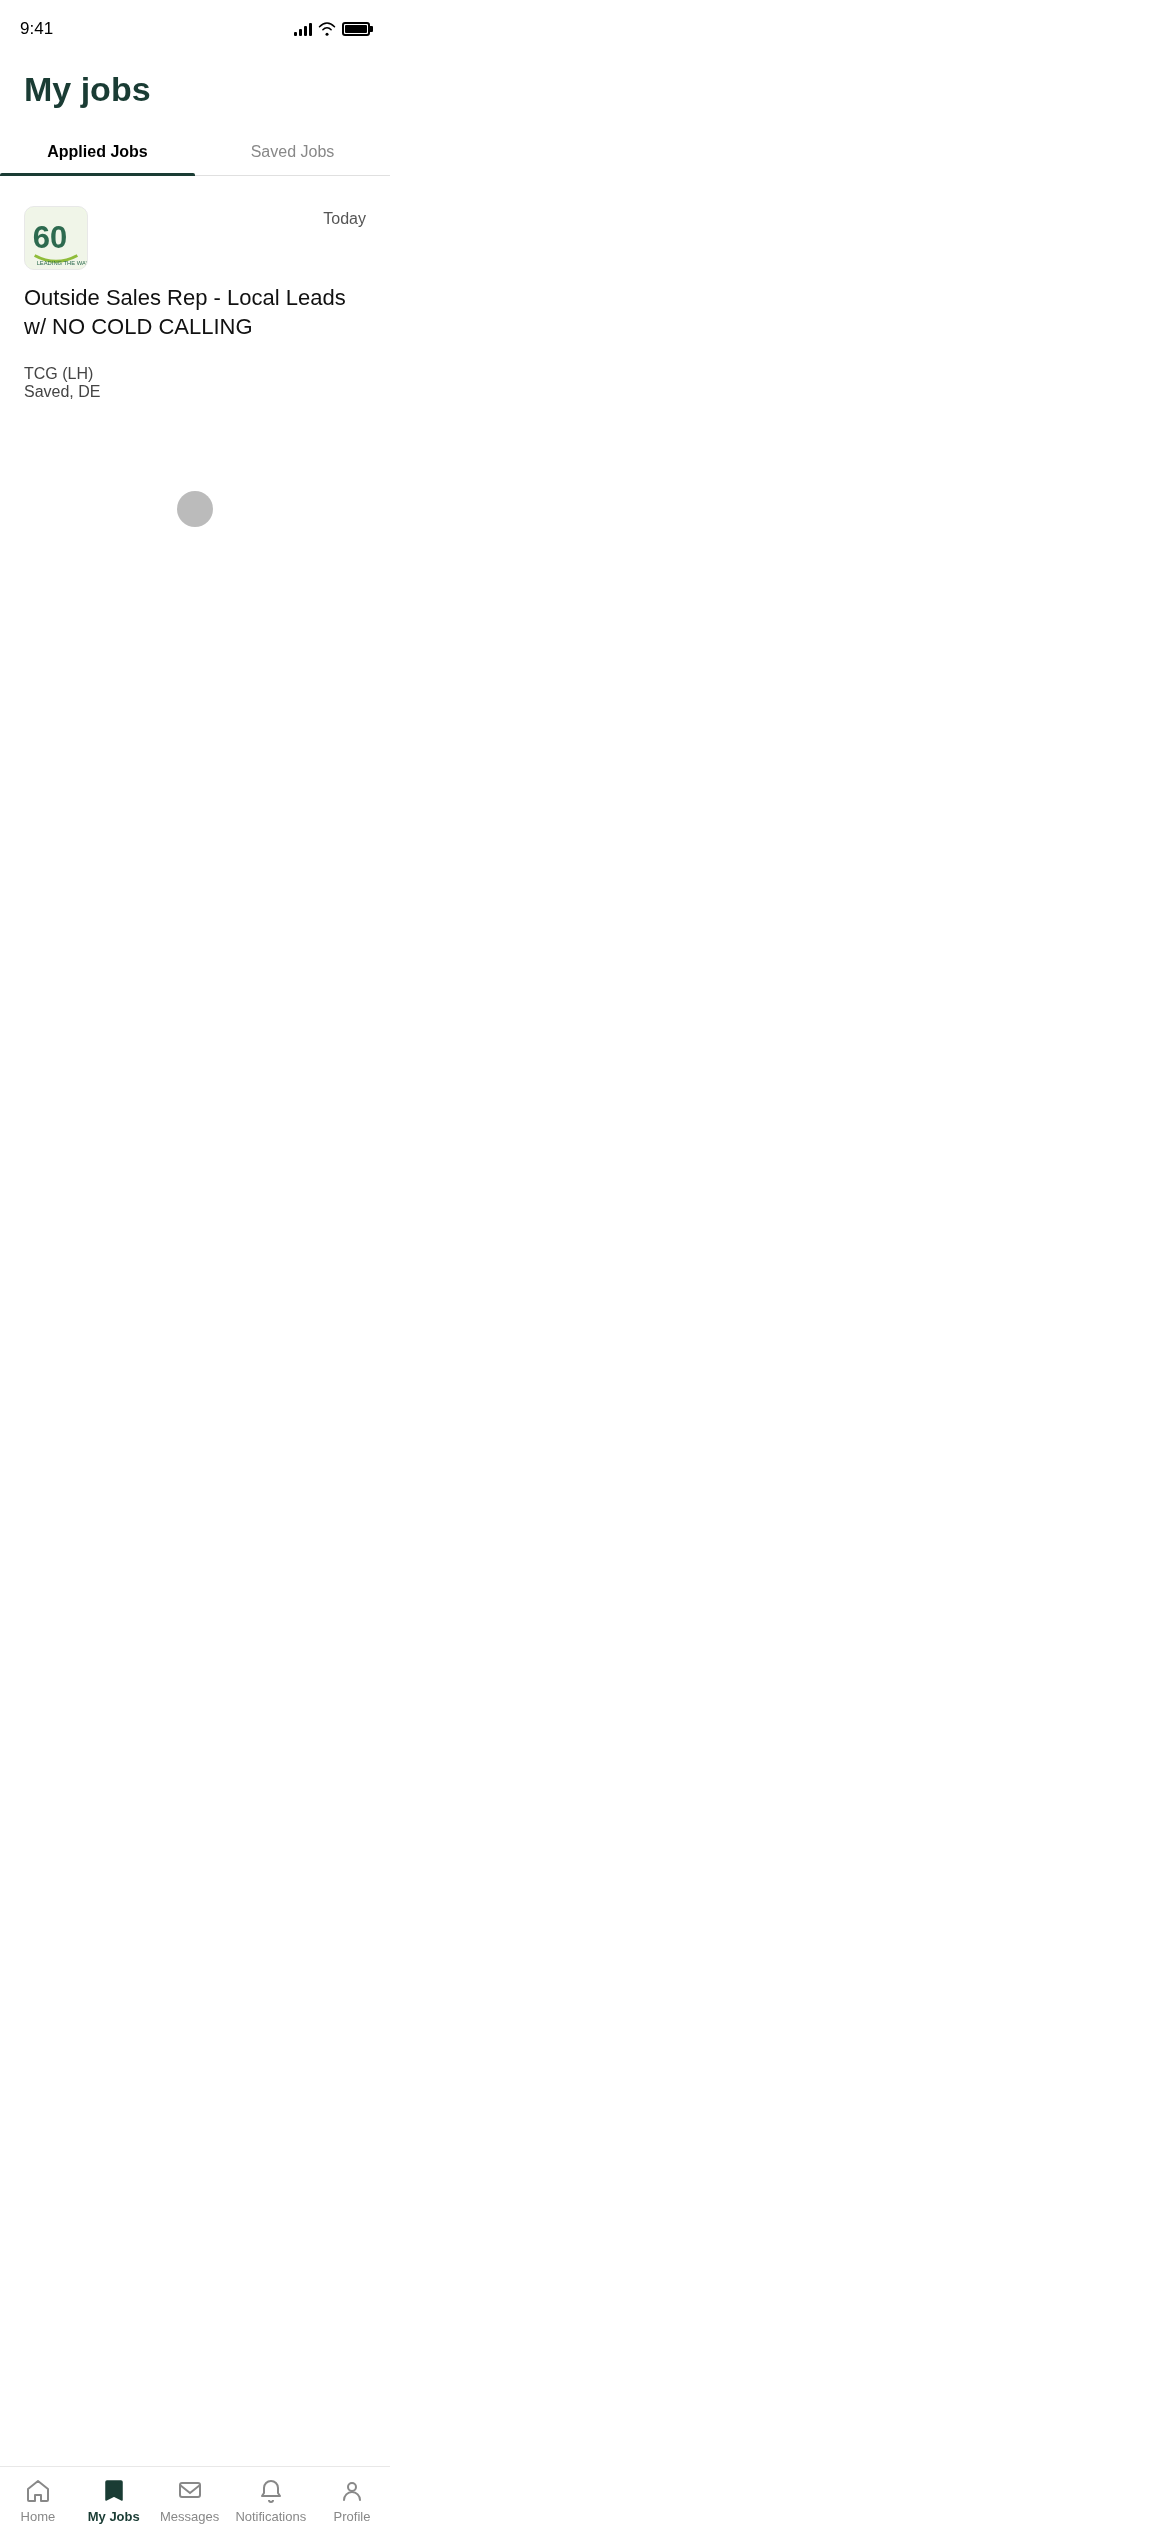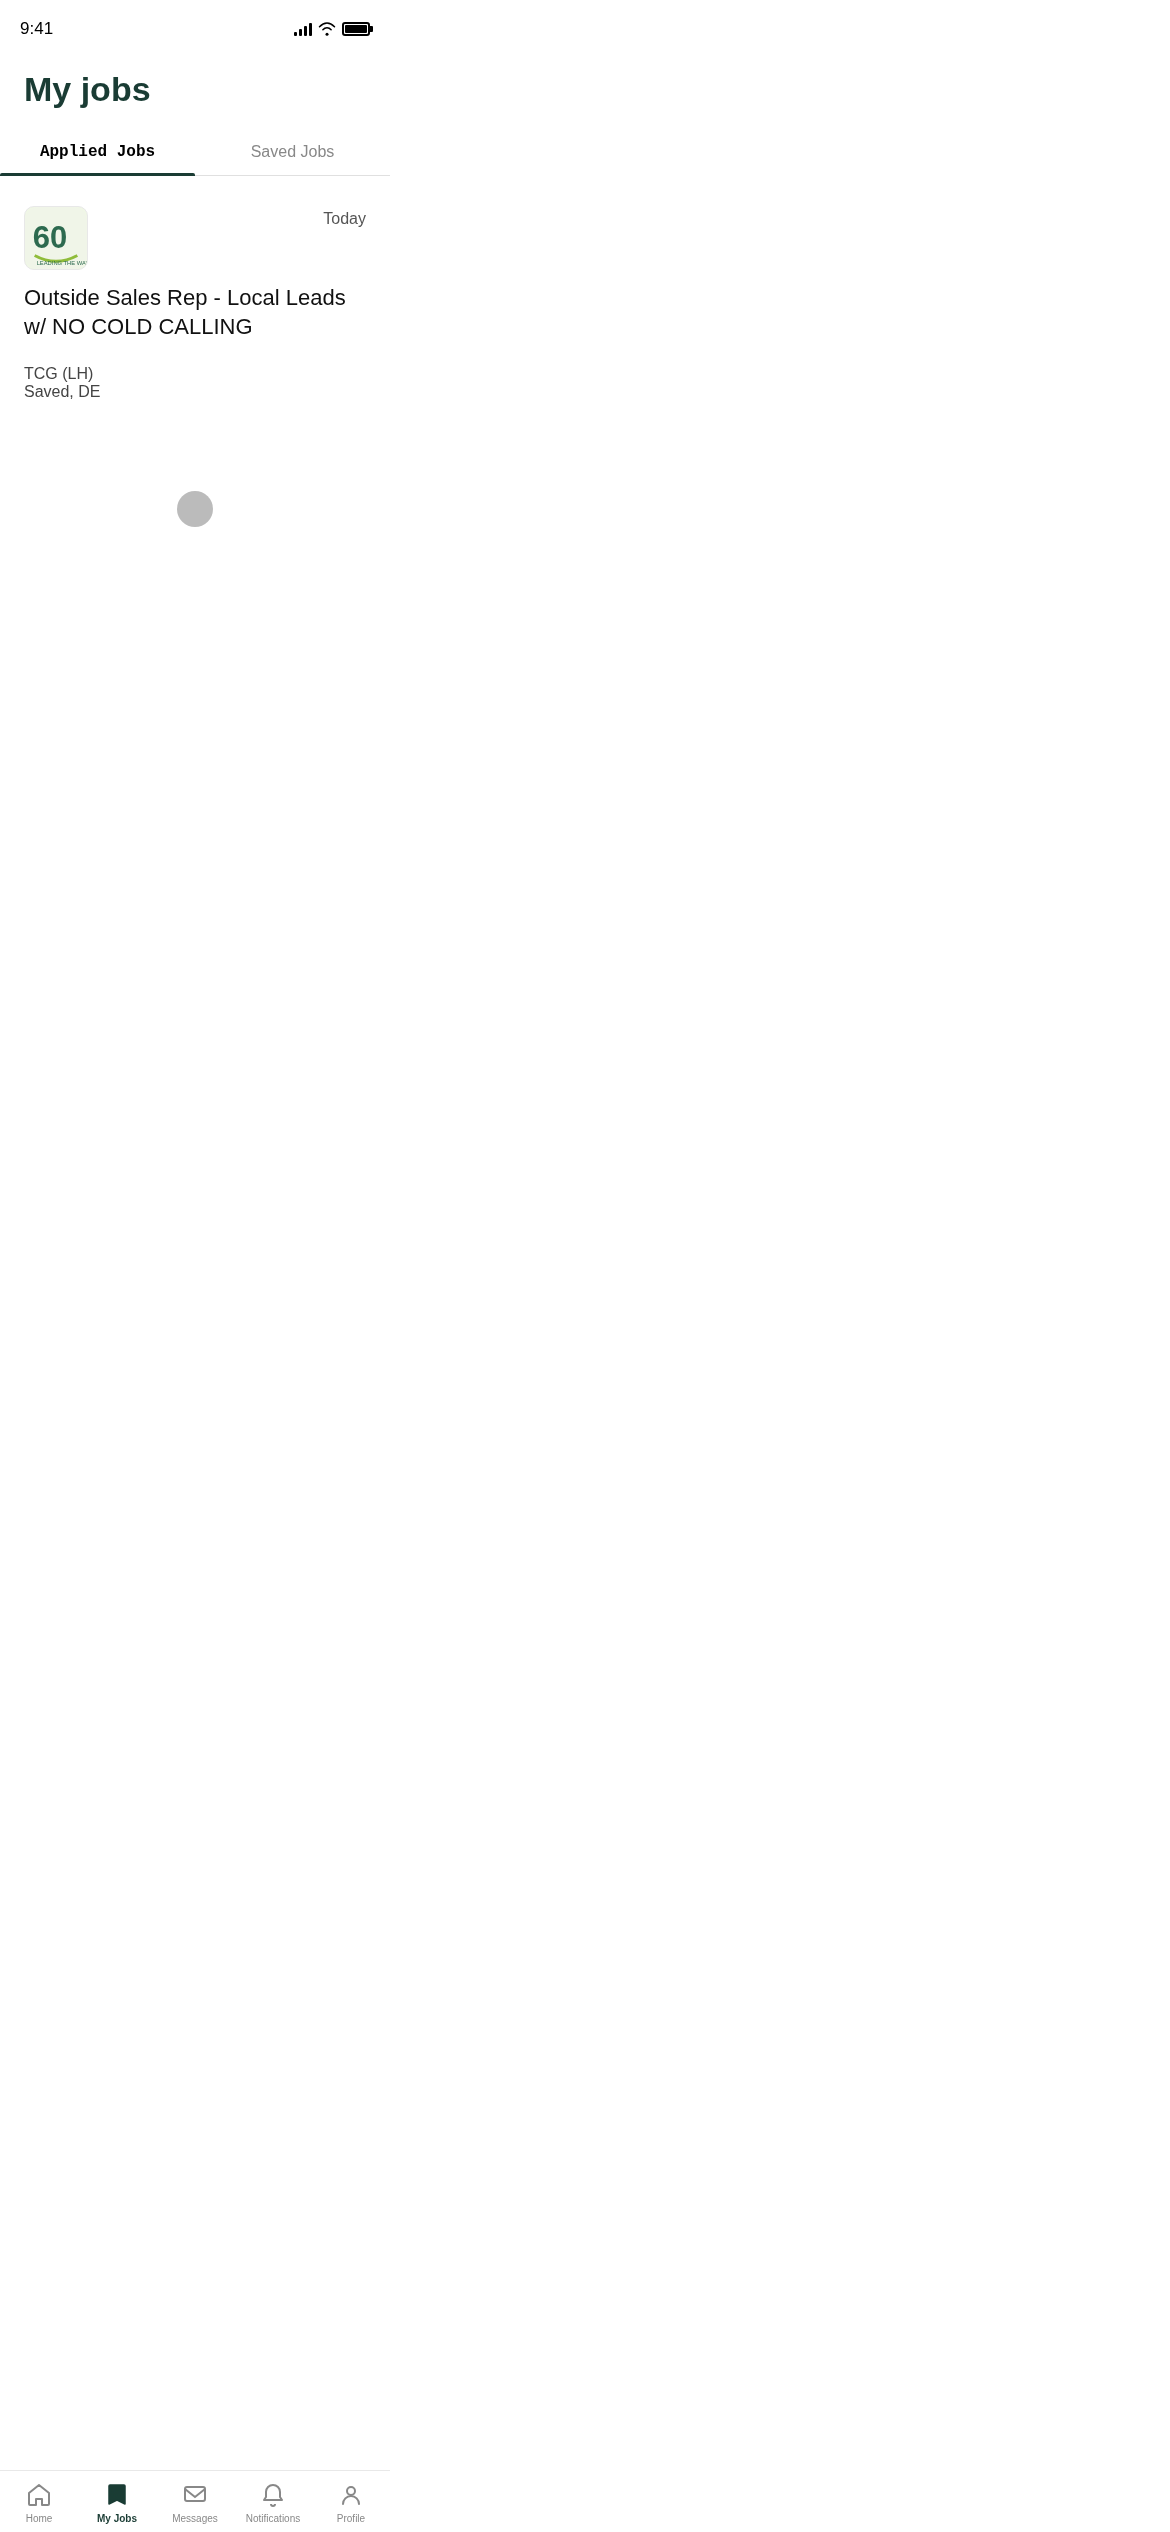--- a/index.html
+++ b/index.html
@@ -105,21 +105,20 @@
       font-size: 16px;
       font-weight: 500;
       color: #888;
       position: relative;
       cursor: pointer;
     }
 
     .tab.active {
       font-weight: 700;
       color: #000;
-      font-family: Liberation Mono, monospace;
     }
 
     .tab.active::after {
       content: '';
       position: absolute;
       bottom: -1px;
       left: 0;
       right: 0;
       height: 3px;
       background: #1a3c34;
@@ -212,21 +211,21 @@
 
     .nav-icon {
       width: 28px;
       height: 28px;
       display: flex;
       align-items: center;
       justify-content: center;
     }
 
     .nav-label {
-      font-size: 10px;
+      font-size: 13px;
       color: #888;
     }
 
     .nav-item.active .nav-label {
       color: #1a3c34;
       font-weight: 600;
     }
 
     .home-indicator {
       width: 130px;

